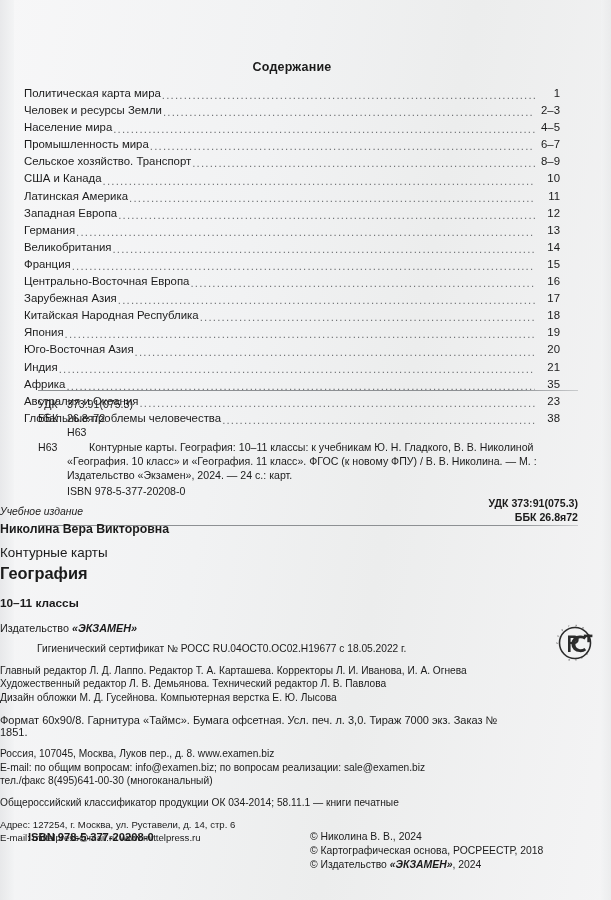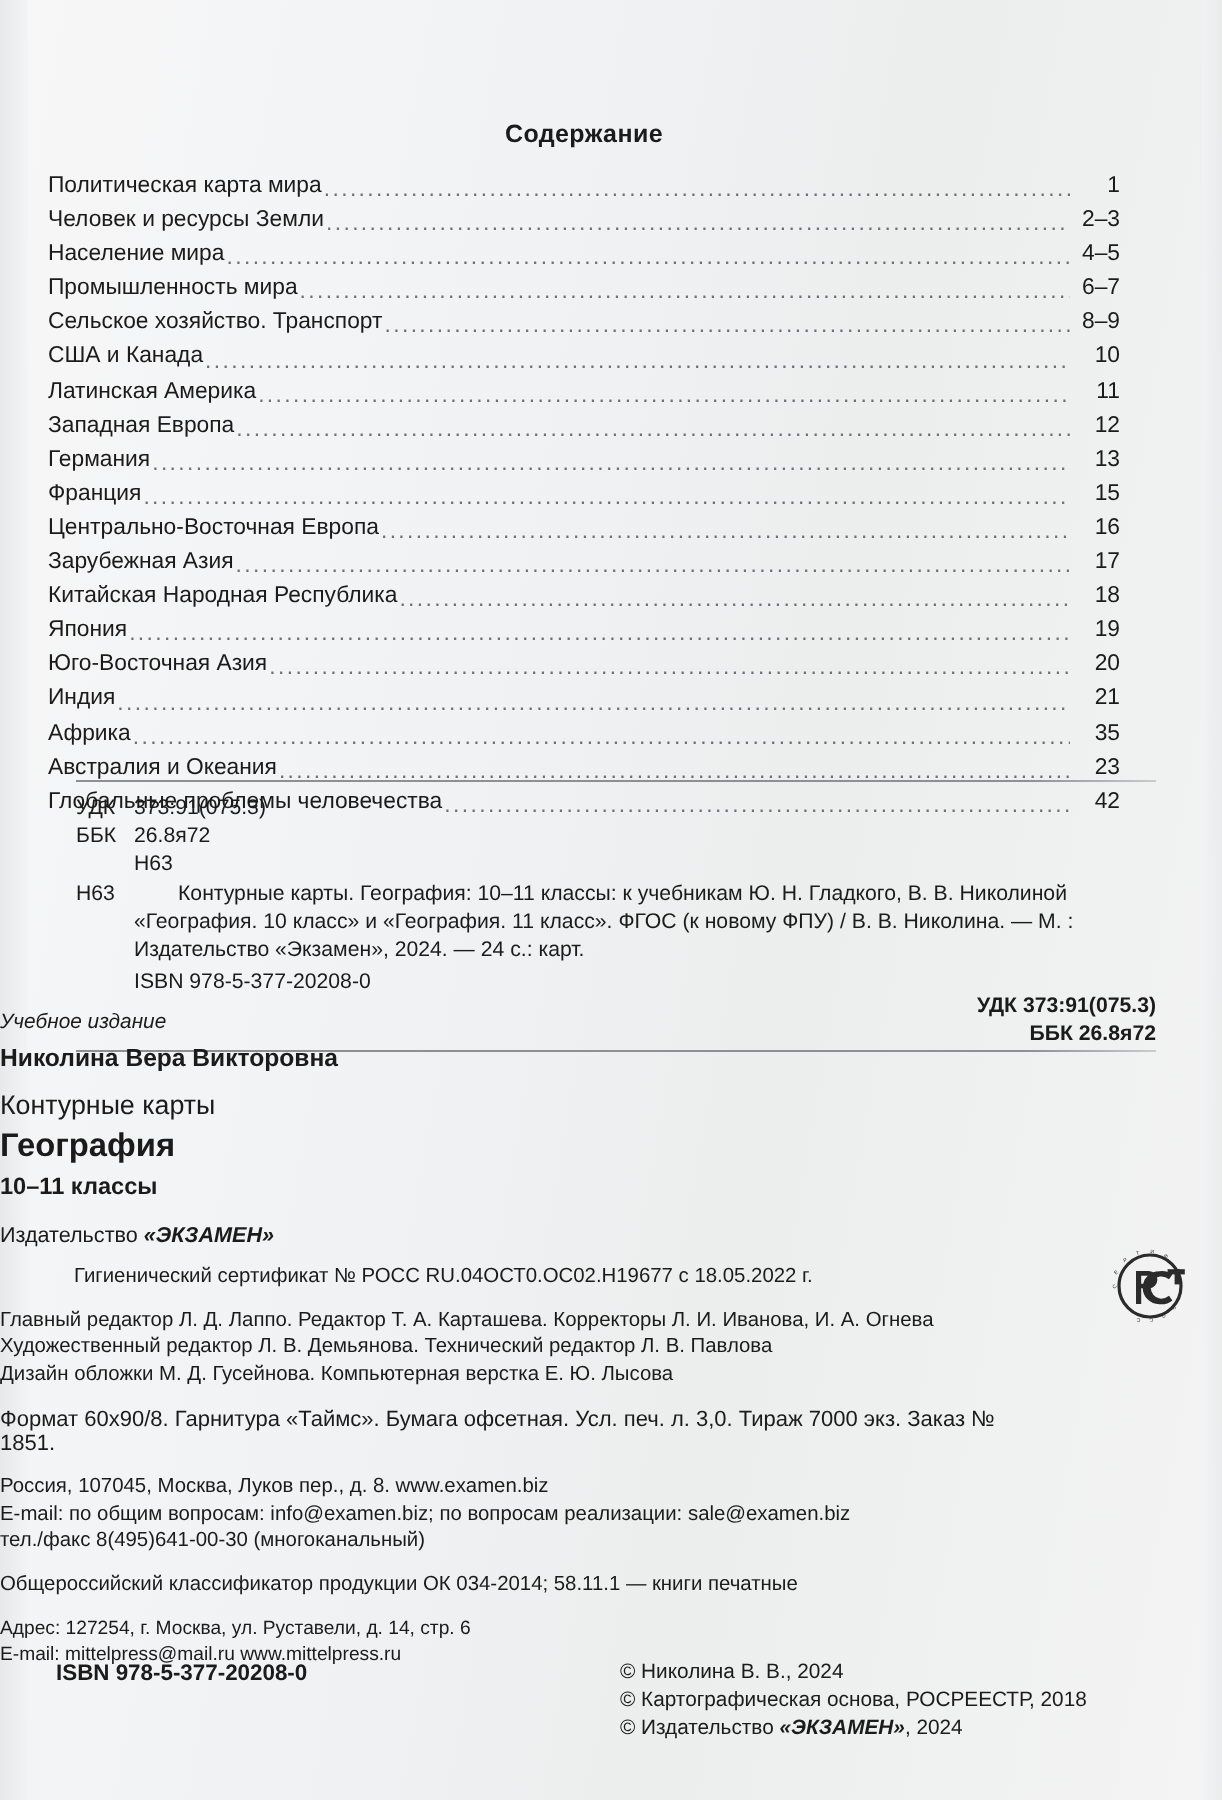--- a/index.html
+++ b/index.html
@@ -97,21 +97,21 @@
 
   
   .imprint {
     position:absolute;
     left:0; top:506px; width:512px;
     text-align:left;
   }
   .imp-kind { font-size:10.4px; font-style:italic; margin-bottom:5px; }
   .imp-author { font-size:12.3px; font-weight:bold; margin-bottom:9px; }
   .imp-series { font-size:13.4px; margin-bottom:4px; }
-  .imp-subject { font-size:16.4px; font-weight:bold; margin-bottom:3px; }
+  .imp-subject { font-size:16.4px; font-weight:bold; margin-bottom:13px; }
   .imp-grades { font-size:11.8px; font-weight:bold; margin-bottom:12px; }
   .imp-publisher { font-size:10.8px; margin-bottom:9px; }
   .imp-publisher b { font-style:italic; }
   .imp-cert { font-size:10.2px; margin-bottom:10px;padding-left:37px; }
   .imp-credits { font-size:10.2px; line-height:13.4px; margin-bottom:10px; }
   .imp-format { font-size:11px; margin-bottom:9px; }
   .imp-contact { font-size:10.2px; line-height:13.4px; margin-bottom:10px; }
   .imp-okp { font-size:10.2px; margin-bottom:11px; }
   .imp-printer { font-size:9.6px; line-height:12.6px; }
 
@@ -181,20 +181,25 @@
           <span class="toc-label">Западная Европа</span>
           <span class="toc-dots"></span>
           <span class="toc-page">12</span>
         </div>
         <div class="toc-row">
           <span class="toc-label">Германия</span>
           <span class="toc-dots"></span>
           <span class="toc-page">13</span>
         </div>
         <div class="toc-row">
+          <span class="toc-label">Великобритания</span>
+          <span class="toc-dots"></span>
+          <span class="toc-page">14</span>
+        </div>
+        <div class="toc-row">
           <span class="toc-label">Франция</span>
           <span class="toc-dots"></span>
           <span class="toc-page">15</span>
         </div>
         <div class="toc-row">
           <span class="toc-label">Центрально-Восточная Европа</span>
           <span class="toc-dots"></span>
           <span class="toc-page">16</span>
         </div>
         <div class="toc-row">
@@ -228,21 +233,21 @@
           <span class="toc-page">35</span>
         </div>
         <div class="toc-row">
           <span class="toc-label">Австралия и Океания</span>
           <span class="toc-dots"></span>
           <span class="toc-page">23</span>
         </div>
         <div class="toc-row">
           <span class="toc-label">Глобальные проблемы человечества</span>
           <span class="toc-dots"></span>
-          <span class="toc-page">42</span>
+          <span class="toc-page">38</span>
         </div>
       </div>
   </section>
 
   <div class="rule r1"></div>
   <div class="rule r2"></div>
 
   <section class="biblio">
     <div class="kv">
       <span class="k">УДК</span>

